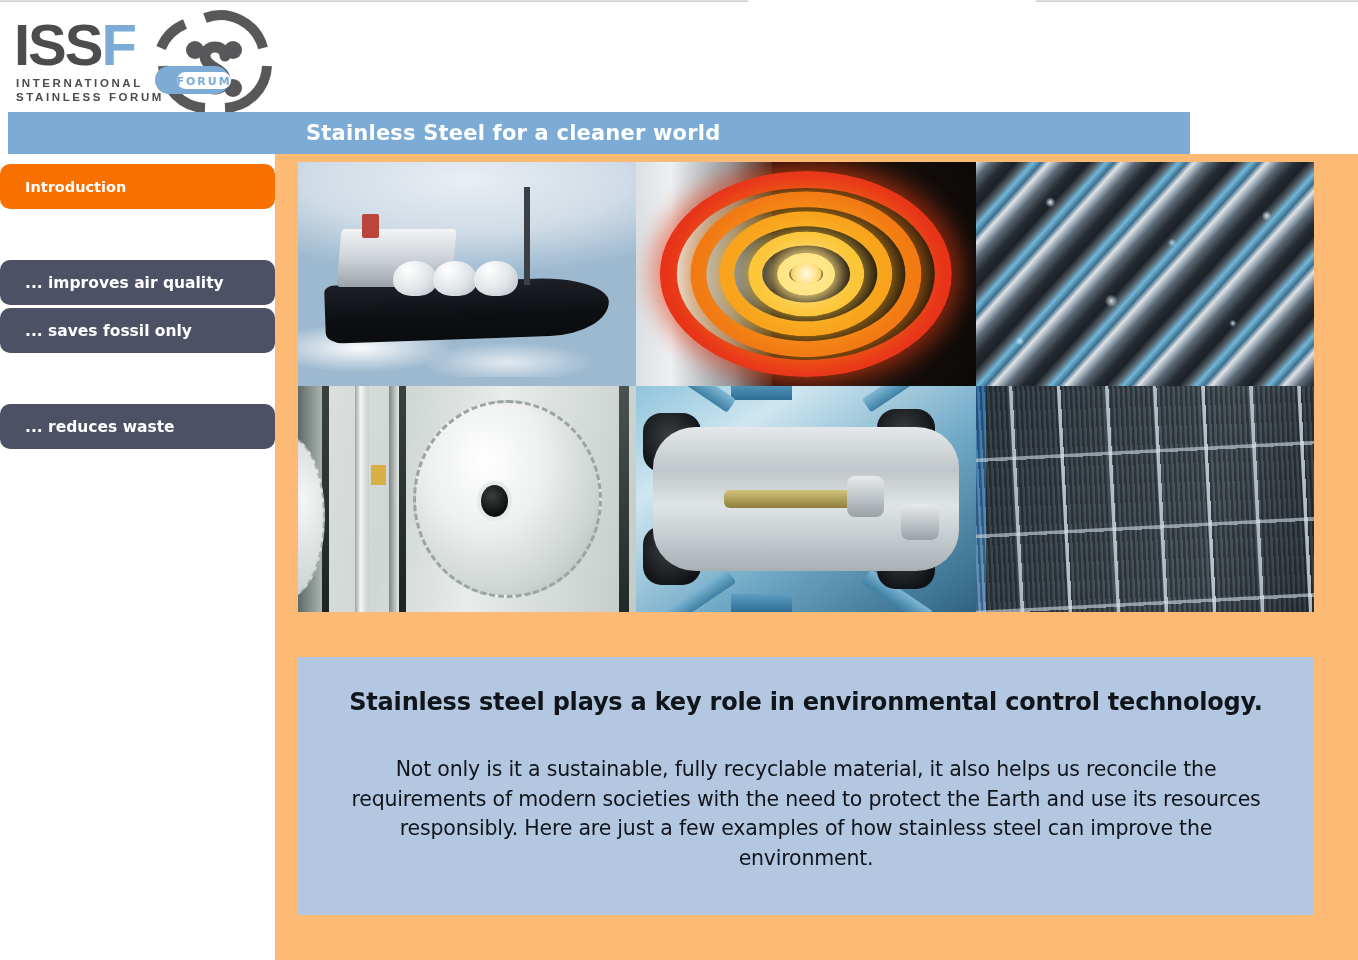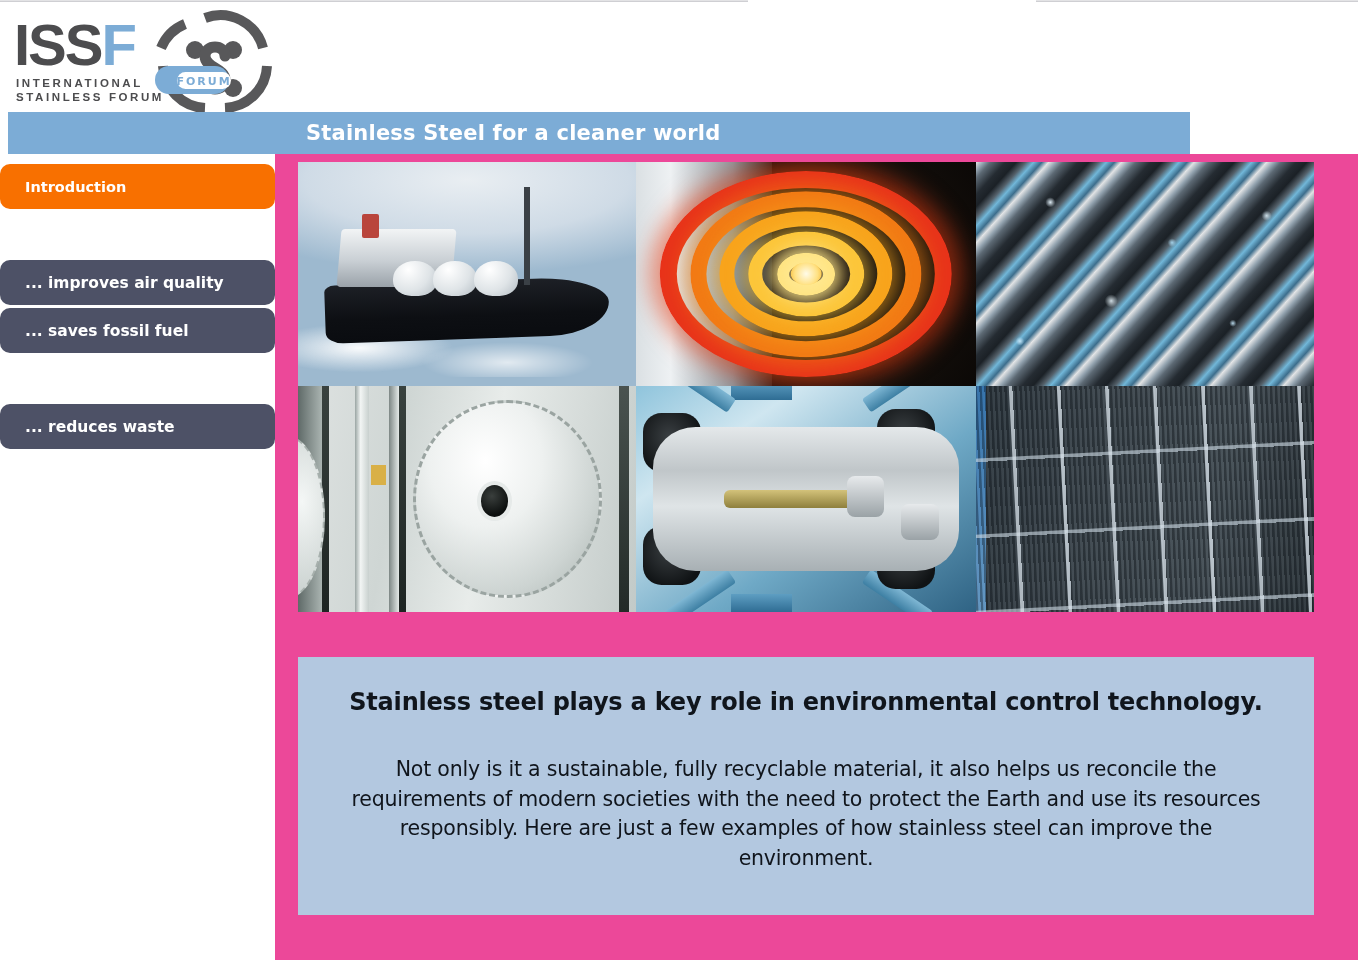--- a/index.html
+++ b/index.html
@@ -109,21 +109,21 @@
   .nav-item.active { background: #f87000; }
   .nav-item.lvl-small .nav-label { font-size: 14.5px; font-weight: bold; }
   .nav-item.lvl-head  .nav-label { font-size: 18px;   font-weight: bold; }
   .nav-item.lvl-sub   .nav-label { font-size: 15.5px; font-weight: bold; }
 
   
   .content {
     position: absolute;
     left: 275px; top: 154px;
     width: 1083px; height: 806px;
-    background: #ec4899;
+    background: #fdba74;
     padding-left: 7px;
   }
 
   
   .img-grid {
     position: absolute;
     left: 23px; top: 8px;
     width: 1016px; height: 450px;
     display: grid;
     grid-template-columns: 338px 340px 338px;
@@ -432,21 +432,21 @@
   </div>
 
   <nav class="nav-col" id="nav-col">
       <div class="nav-item lvl-small active" style="top: 10px;">
         <span class="nav-label">Introduction</span>
       </div>
       <div class="nav-item lvl-sub" style="top: 106px;">
         <span class="nav-label">... improves air quality</span>
       </div>
       <div class="nav-item lvl-sub" style="top: 154px;">
-        <span class="nav-label">... saves fossil fuel</span>
+        <span class="nav-label">... saves fossil only</span>
       </div>
       <div class="nav-item lvl-sub" style="top: 250px;">
         <span class="nav-label">... reduces waste</span>
       </div>
     </nav>
 
   <div class="content">
 
     <div class="img-grid">
 

